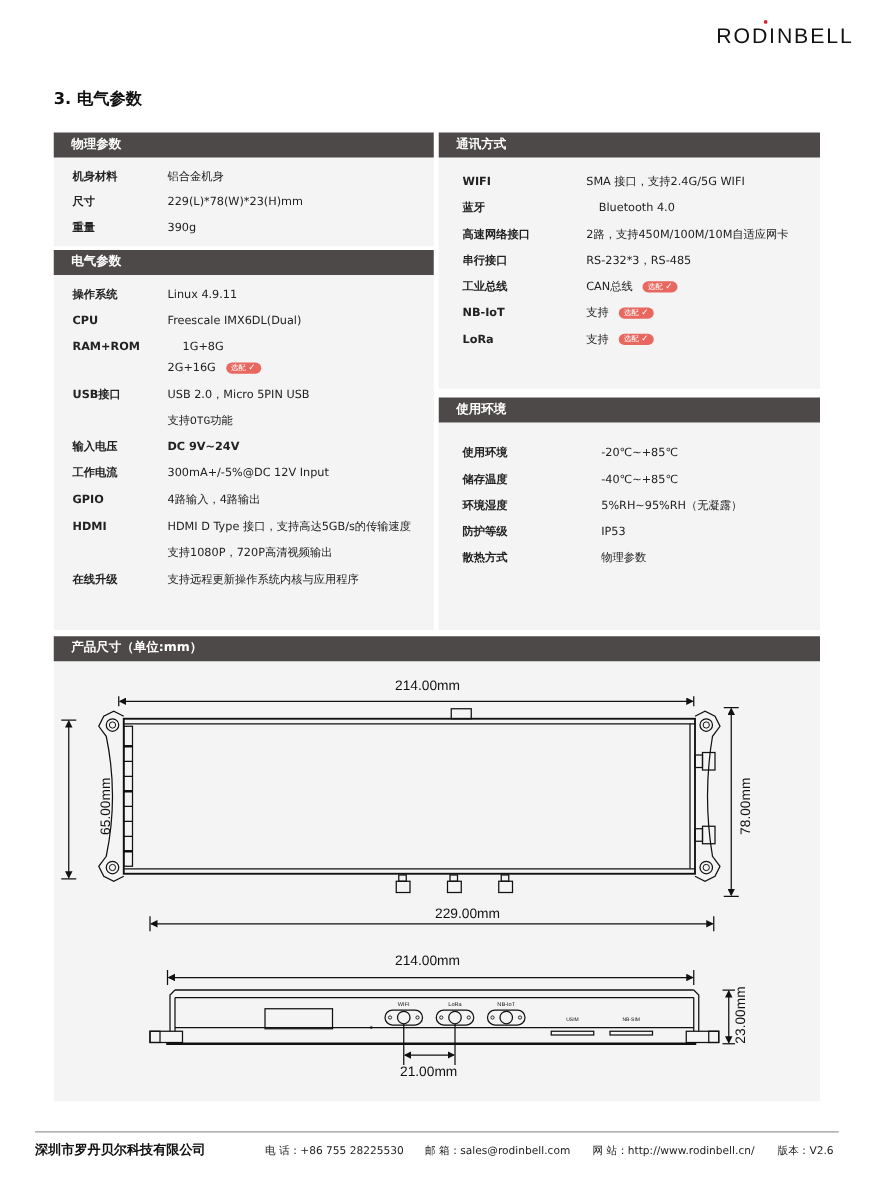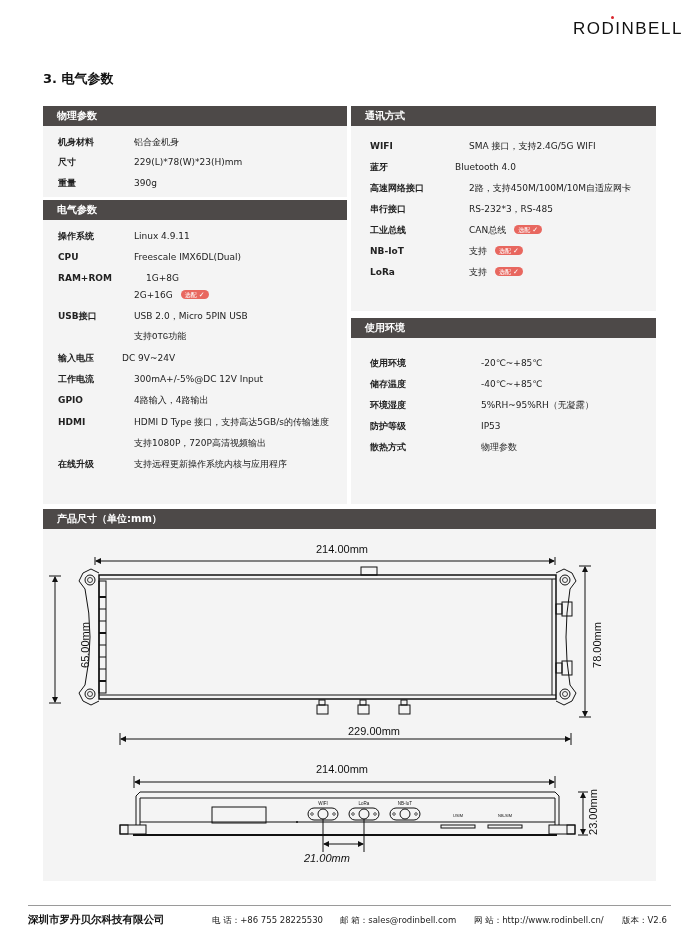--- a/index.html
+++ b/index.html
@@ -81,21 +81,21 @@
 </div>
 <div class="row" style="left:58px; top:310px;">
   <span class="k">USB接口</span>
   <span class="v" style="left:76px;">USB 2.0，Micro 5PIN USB</span>
 </div>
 <div class="row" style="left:58px; top:331px;">
   <span class="v" style="left:76px;font-family:Liberation Mono, monospace;">支持OTG功能</span>
 </div>
 <div class="row" style="left:58px; top:352px;">
   <span class="k">输入电压</span>
-  <span class="v" style="left:64px;">DC 9V~24V</span>
+  <span class="v" style="left:76px;font-weight:bold;">DC 9V~24V</span>
 </div>
 <div class="row" style="left:58px; top:373px;">
   <span class="k">工作电流</span>
   <span class="v" style="left:76px;">300mA+/-5%@DC 12V Input</span>
 </div>
 <div class="row" style="left:58px; top:394px;">
   <span class="k">GPIO</span>
   <span class="v" style="left:76px;">4路输入，4路输出</span>
 </div>
 <div class="row" style="left:58px; top:416px;">
@@ -109,21 +109,21 @@
   <span class="k">在线升级</span>
   <span class="v" style="left:76px;">支持远程更新操作系统内核与应用程序</span>
 </div>
 
 <div class="row" style="left:370px; top:140px;">
   <span class="k">WIFI</span>
   <span class="v" style="left:99px;">SMA 接口，支持2.4G/5G WIFI</span>
 </div>
 <div class="row" style="left:370px; top:161px;">
   <span class="k">蓝牙</span>
-  <span class="v" style="left:85px;">Bluetooth 4.0</span>
+  <span class="v" style="left:109px;">Bluetooth 4.0</span>
 </div>
 <div class="row" style="left:370px; top:182px;">
   <span class="k">高速网络接口</span>
   <span class="v" style="left:99px;">2路，支持450M/100M/10M自适应网卡</span>
 </div>
 <div class="row" style="left:370px; top:203px;">
   <span class="k">串行接口</span>
   <span class="v" style="left:99px;">RS-232*3，RS-485</span>
 </div>
 <div class="row" style="left:370px; top:224px;">
@@ -299,21 +299,21 @@
 
   <line x1="280" y1="59" x2="280" y2="92" stroke="#111" stroke-width="1"></line>
   <line x1="321" y1="59" x2="321" y2="92" stroke="#111" stroke-width="1"></line>
   <line x1="281" y1="84" x2="320" y2="84" stroke="#111" stroke-width="1" marker-start="url(#arrs2)" marker-end="url(#arr2)"></line>
 
   <line x1="535" y1="32" x2="545" y2="32" stroke="#111" stroke-width="1"></line>
   <line x1="535" y1="75" x2="545" y2="75" stroke="#111" stroke-width="1"></line>
   <line x1="540" y1="33" x2="540" y2="74" stroke="#111" stroke-width="1" marker-start="url(#arrs2)" marker-end="url(#arr2)"></line>
 </svg>
 <div class="dim-label" style="left:316px; top:763px;">214.00mm</div>
-<div class="dim-label" style="left:304px; top:852px;font-style:italic;">21.00mm</div>
+<div class="dim-label" style="left:320px; top:852px;">21.00mm</div>
 <div class="dim-label vert" style="left:570px; top:806px;">23.00mm</div>
 
 <div class="footer-line"></div>
 <div class="footer-company">深圳市罗丹贝尔科技有限公司</div>
 <div class="footer-info" style="left:212px;">电  话：+86 755 28225530</div>
 <div class="footer-info" style="left:340px;">邮  箱：sales@rodinbell.com</div>
 <div class="footer-info" style="left:474px;">网  站：http://www.rodinbell.cn/</div>
 <div class="footer-info" style="left:622px;">版本：V2.6</div>
 
 </body></html>

